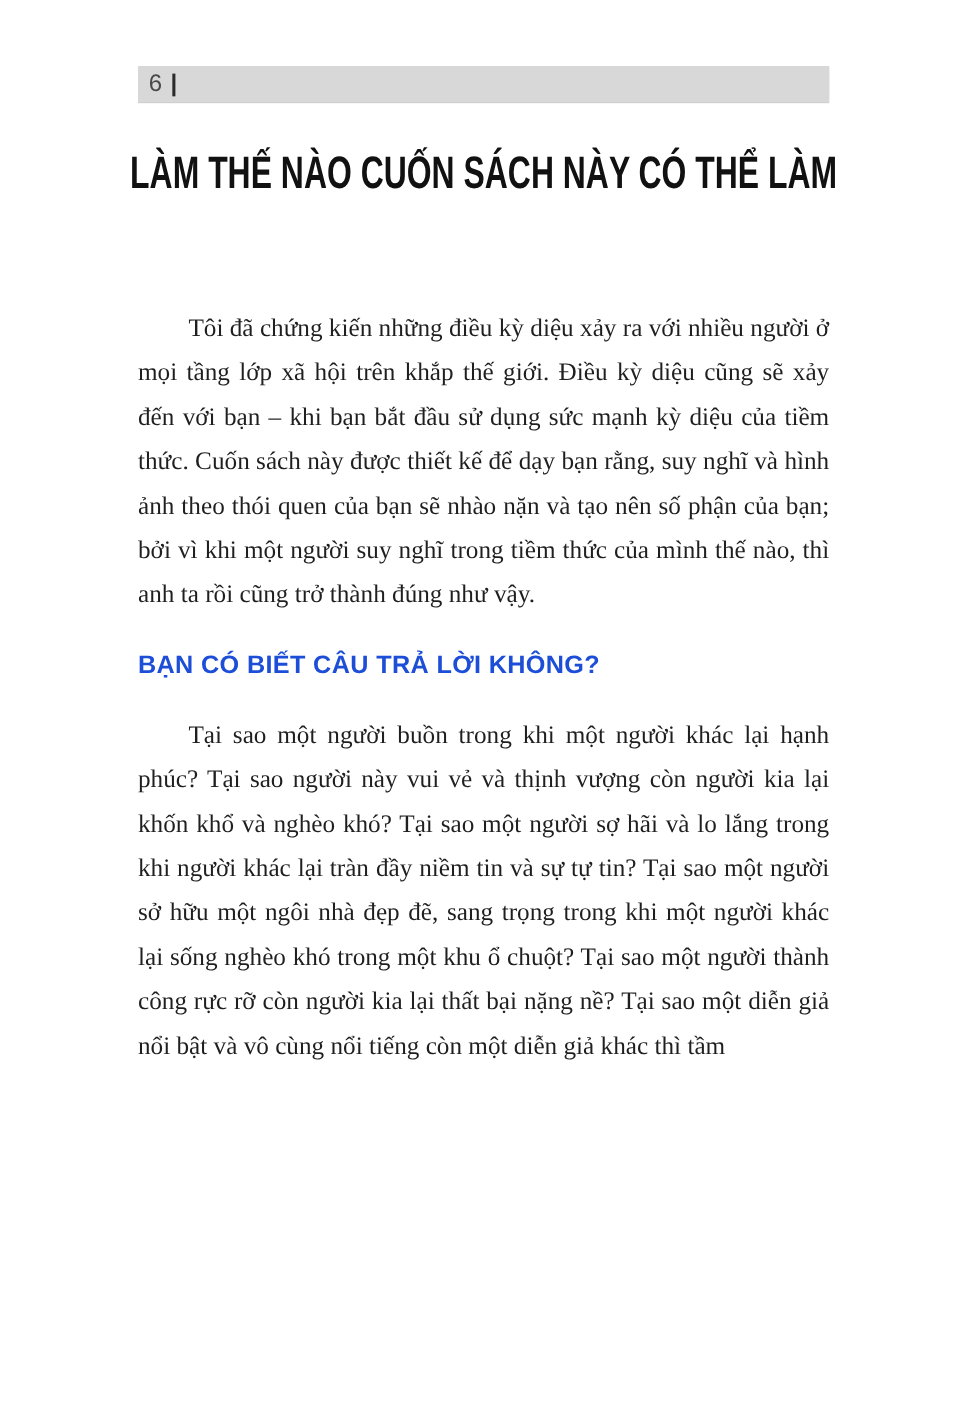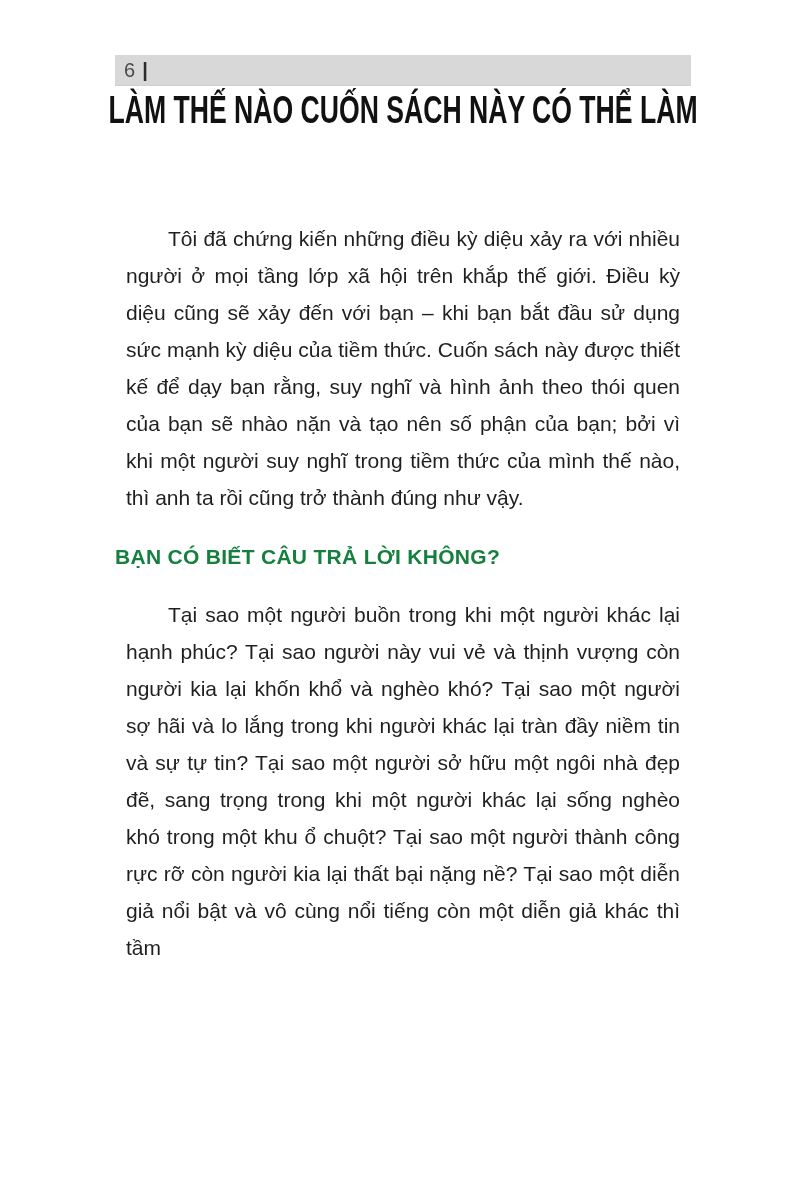--- a/index.html
+++ b/index.html
@@ -44,21 +44,21 @@
   }
   
   .content {
     position: absolute;
     top: 0;
     left: 115px;
     width: 576px;
   }
   
   .title-block {
-    margin-top: 84px;
+    margin-top: 119px;
     text-align: right;
   }
   .title-row {
     position: relative;
     height: 52px;
   }
   .title-line {
     position: absolute;
     left: 50%;
     top: 0;
@@ -67,39 +67,39 @@
     transform-origin: center;
     font-family: "Liberation Sans", "DejaVu Sans", sans-serif;
     font-weight: 700;
     font-size: 38px;
     line-height: 52px;
     color: #111111;
     letter-spacing: 0px;
   }
   
   .body-paragraph {
-    margin: 11px;
-    font-family: Liberation Sans, sans-serif;
+    margin: 0;
+    font-family: Liberation Serif, serif;
     font-size: 21px;
     line-height: 37px;
     text-align: justify;
     text-indent: 42px;
     color: #1f1f1f;
   }
   .para-1 {
     margin-top: 84px;
   }
   .section-heading {
     margin-top: 26px;
     font-family: "Liberation Sans", "DejaVu Sans", sans-serif;
     font-weight: 700;
     font-size: 21px;
     line-height: 30px;
     letter-spacing: 0.3px;
-    color: #15803d;
+    color: #1d4ed8;
   }
   .para-2 {
     margin-top: 24px;
   }
 </style>
 </head>
 <body>
 
 <div class="page">
 

